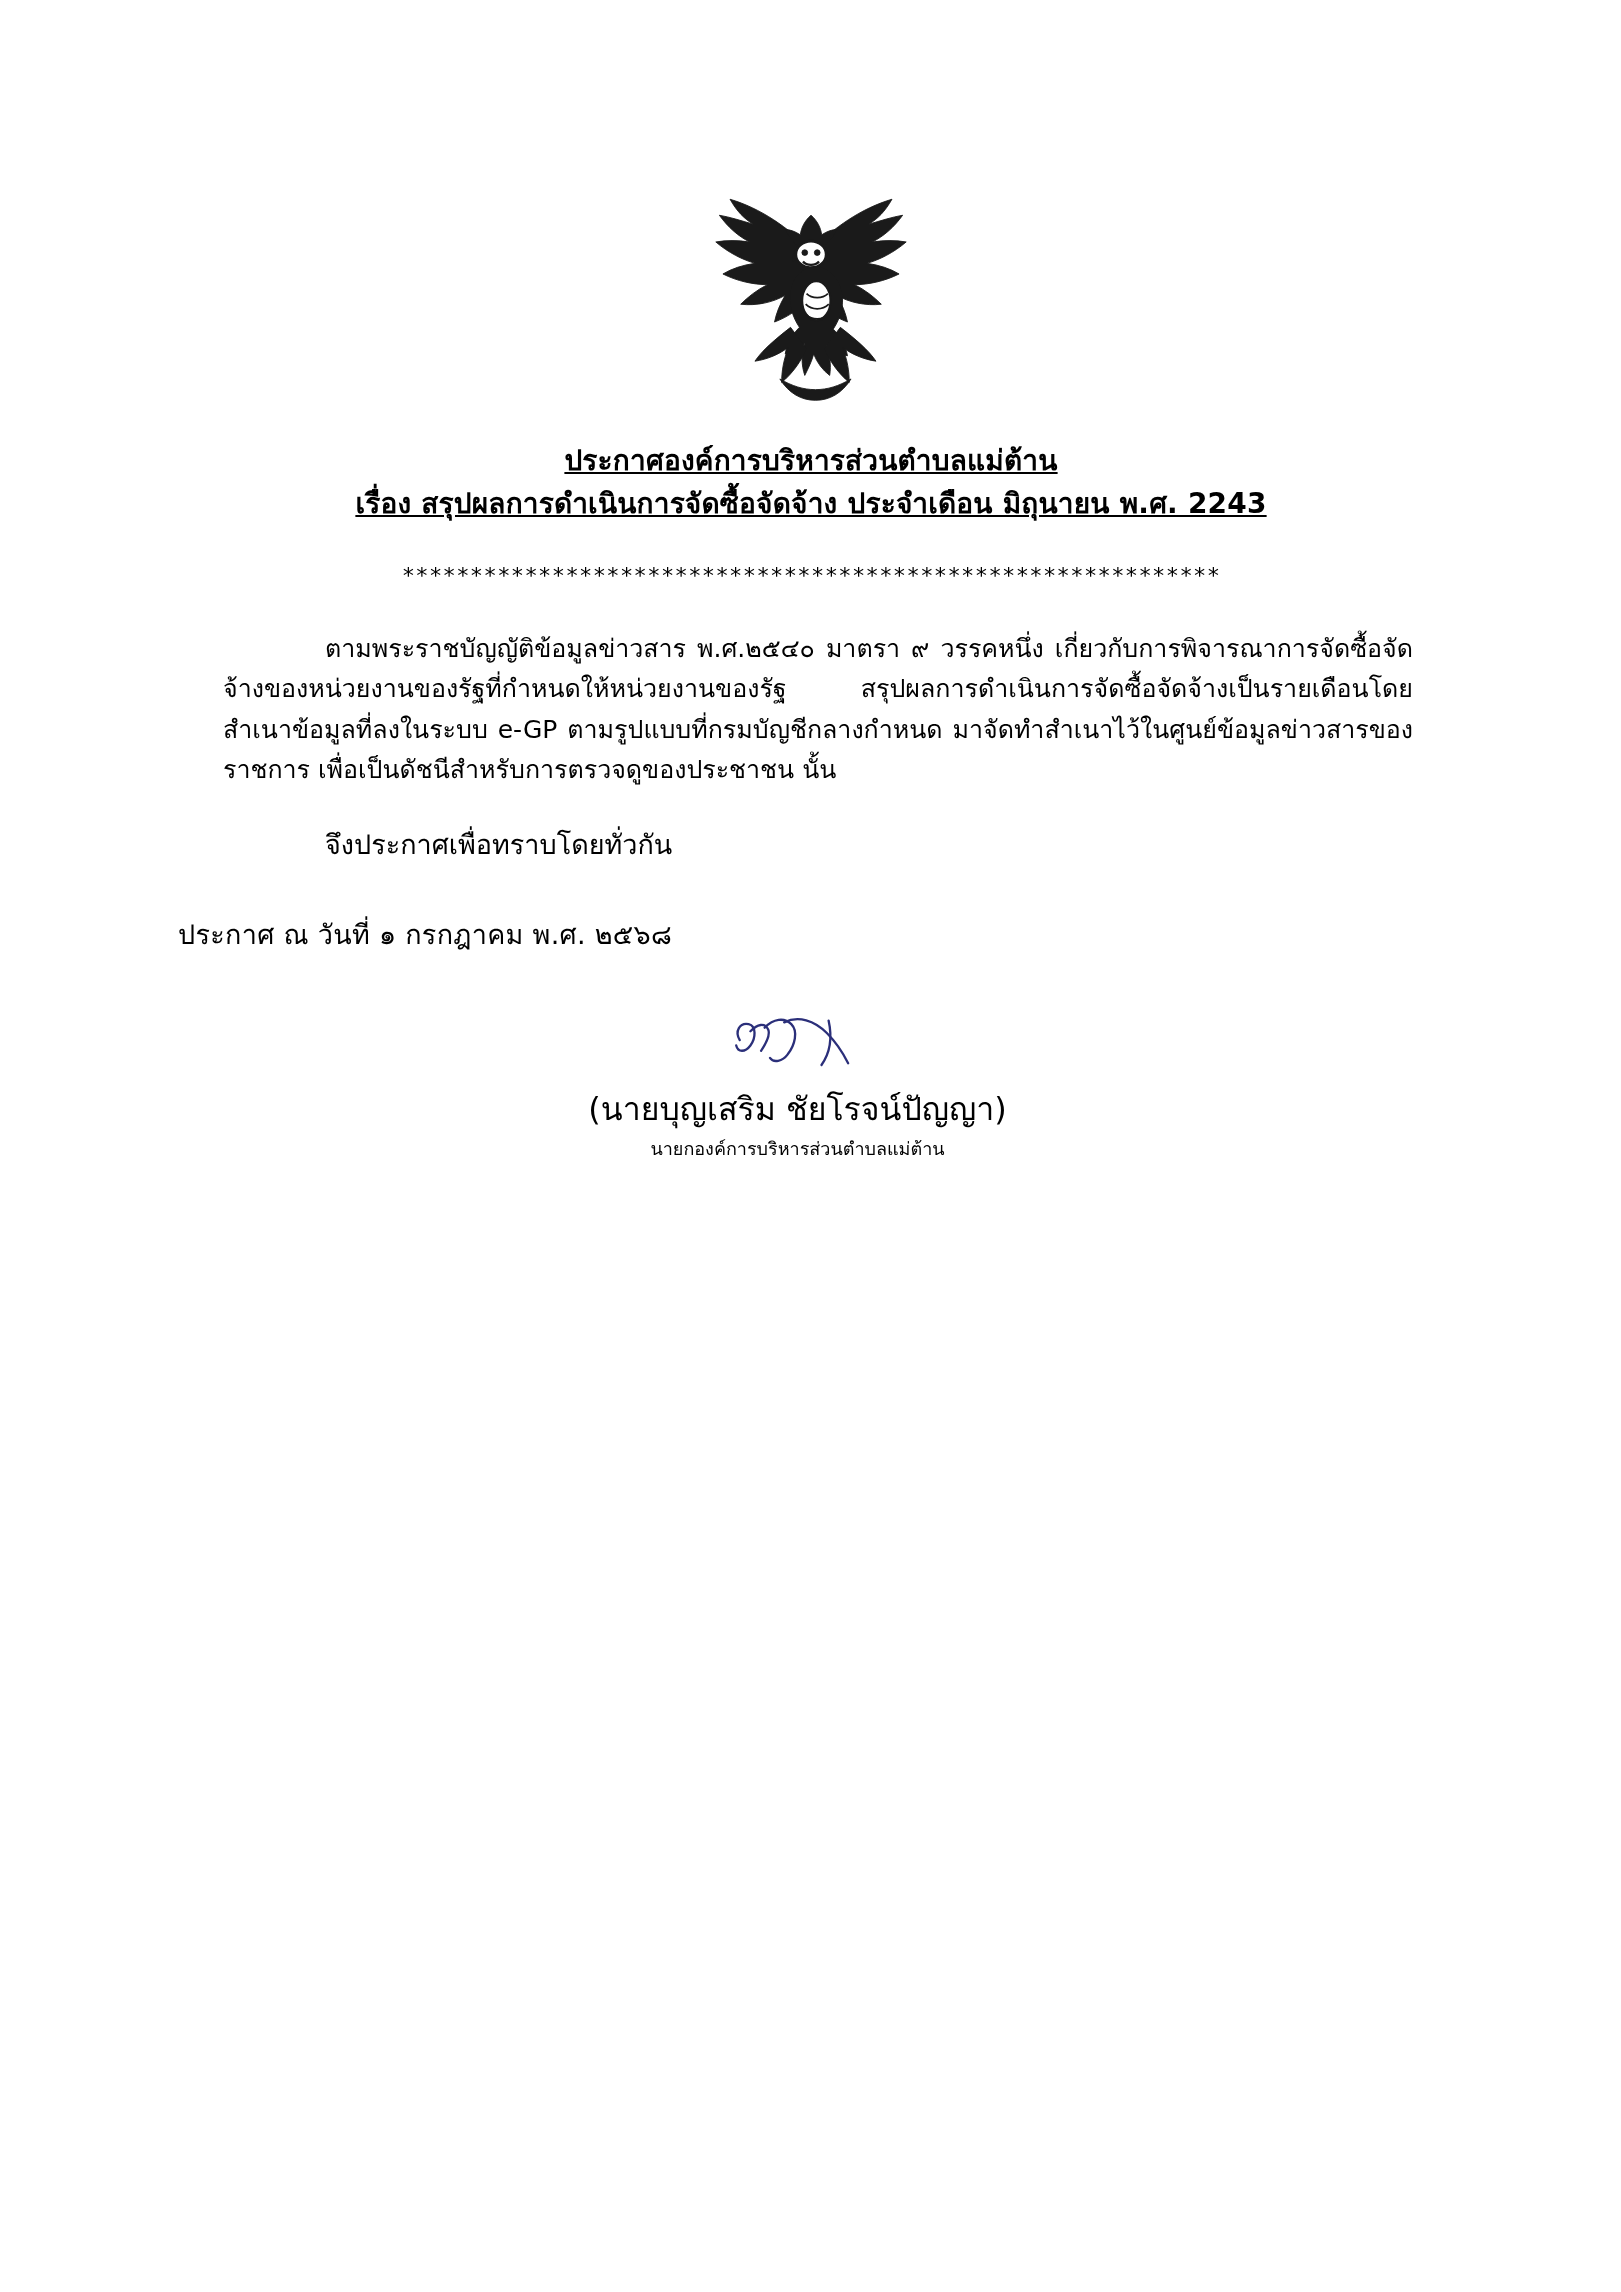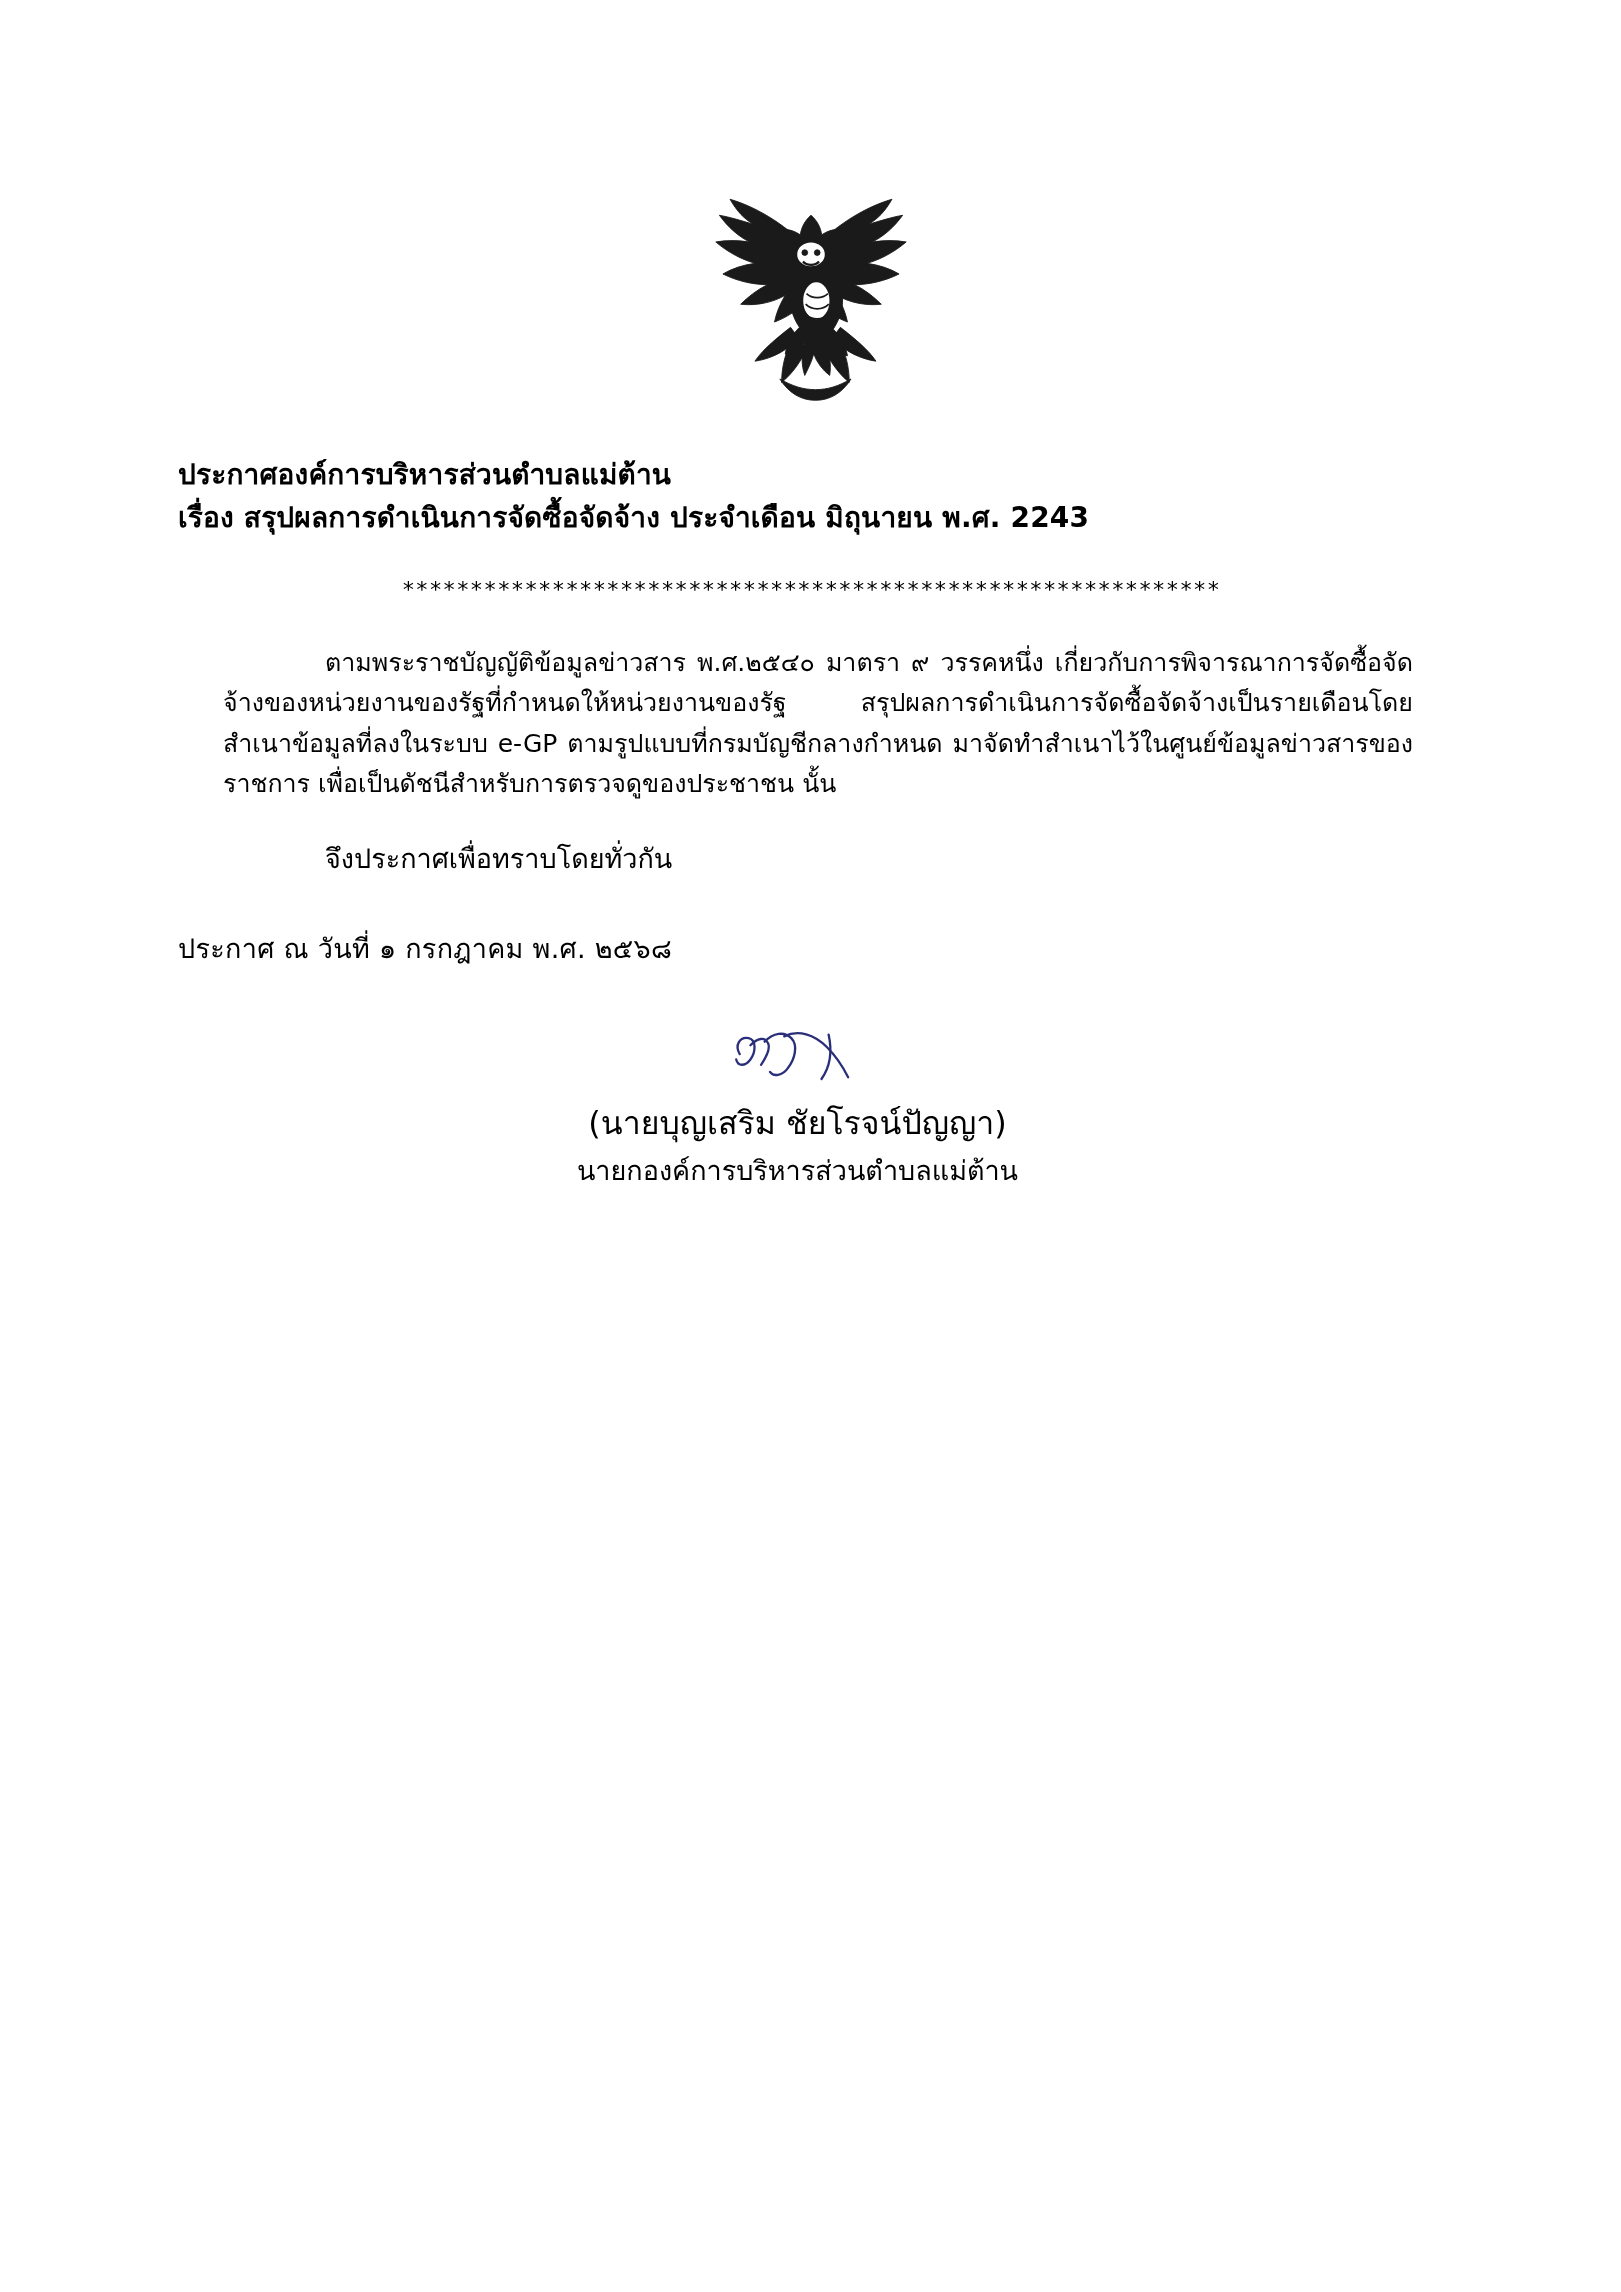--- a/index.html
+++ b/index.html
@@ -30,21 +30,23 @@
     padding-top: 169px;
   }
   .emblem {
     width: 258px;
     height: 258px;
     display: block;
   }
 
   
   .heading-block {
-    margin-top: 26px;
+    text-align: center;
+    margin-top: 12px;
+    text-decoration: underline;
   }
   .heading-line {
     font-size: 28px;
     font-weight: bold;
     line-height: 1.55;
     letter-spacing: 0.2px;
   }
   .stars {
     text-align: center;
     margin-top: 37px;
@@ -97,21 +99,21 @@
     align-items: center;
   }
   .signature svg {
     display: block;
   }
   .sign-name {
     font-size: 32px;
     line-height: 1.6;
   }
   .sign-title {
-    font-size: 27px;
+    font-size: 18px;
     line-height: 1.6;
   }
 </style>
 </head>
 <body>
 
 <div class="page">
 
   <div class="emblem-wrap">
     <span class="emblem">

